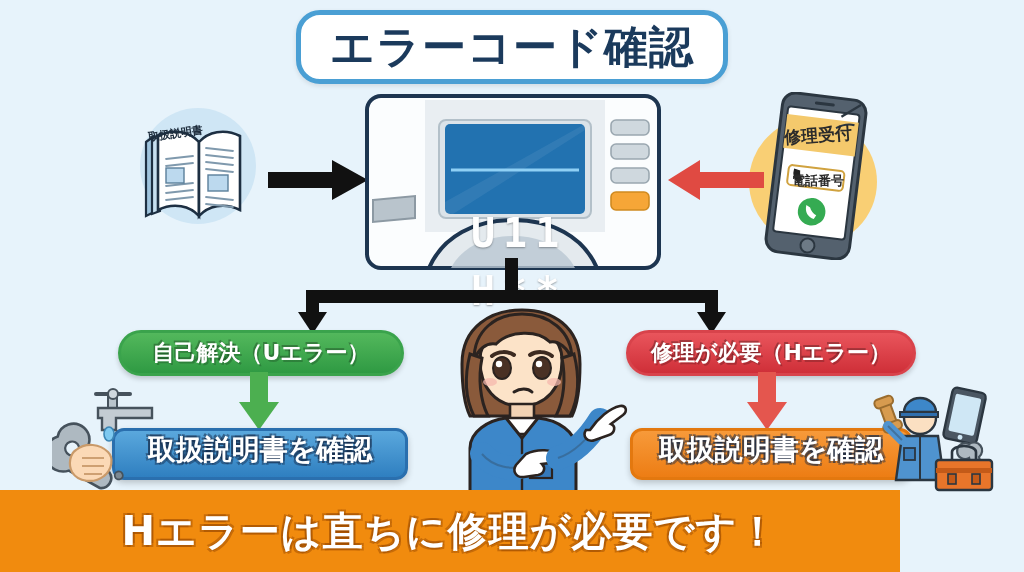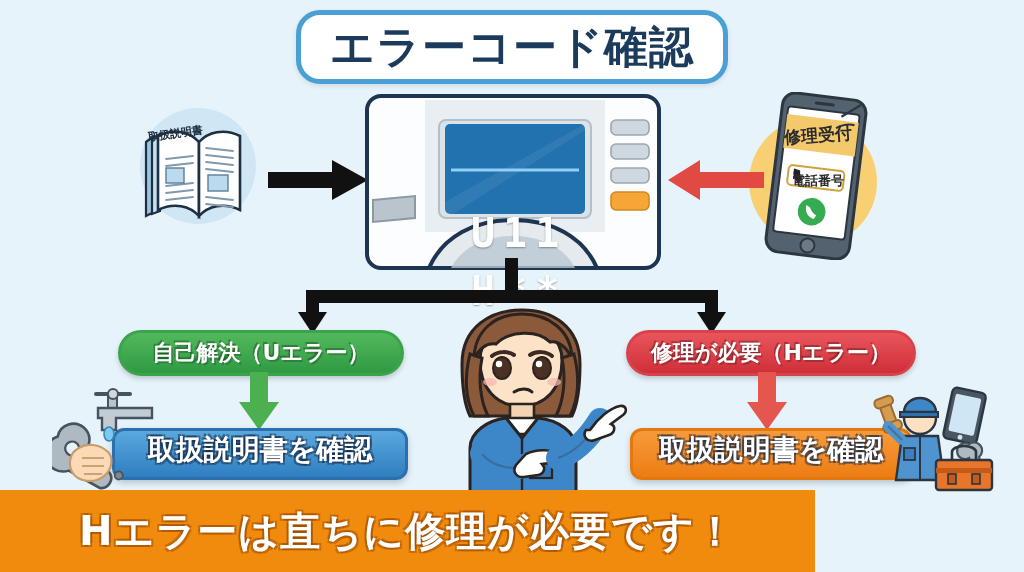--- a/index.html
+++ b/index.html
@@ -123,21 +123,21 @@
 
   
   .icon-wrench { position: absolute; left: 52px; top: 388px; width: 128px; height: 104px; z-index: 9; }
   .icon-repairman { position: absolute; left: 862px; top: 384px; width: 152px; height: 112px; z-index: 9; }
 
   
   .character { position: absolute; left: 430px; top: 308px; width: 212px; height: 192px; z-index: 12; }
 
   
   .banner {
-    position: absolute; left: 0; bottom: 0; width: 815px; height: 82px;
+    position: absolute; left: 0; bottom: 0; width: 900px; height: 82px;
     background: #f18b0e;
     display: flex; align-items: center; justify-content: center;
     z-index: 20;
   }
   .banner .txt {
     font-size: 40px; font-weight: 700; color: #ffffff; white-space: nowrap;
     letter-spacing: 1px;
     text-shadow: -2px -2px 0 rgba(150,70,0,.45), 2px 2px 0 rgba(150,70,0,.45),
                  2px -2px 0 rgba(150,70,0,.45), -2px 2px 0 rgba(150,70,0,.45);
   }

